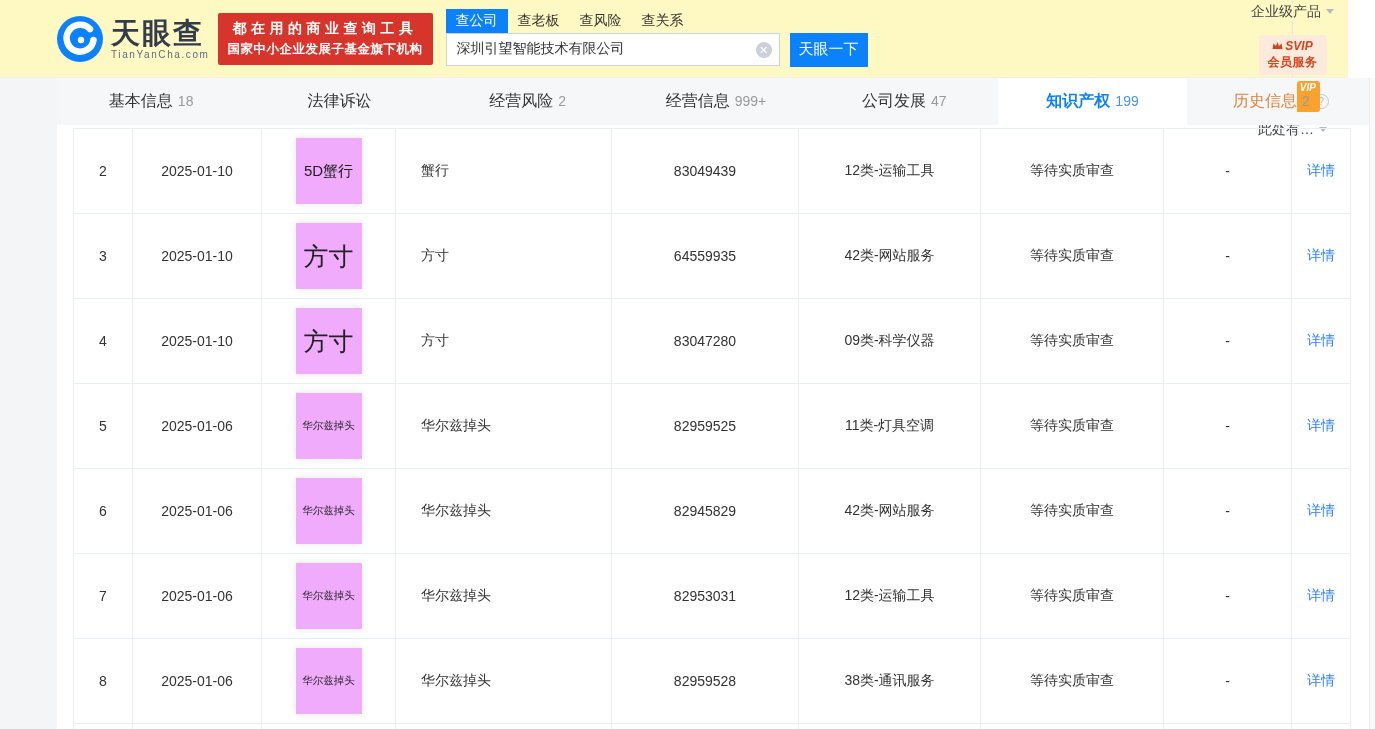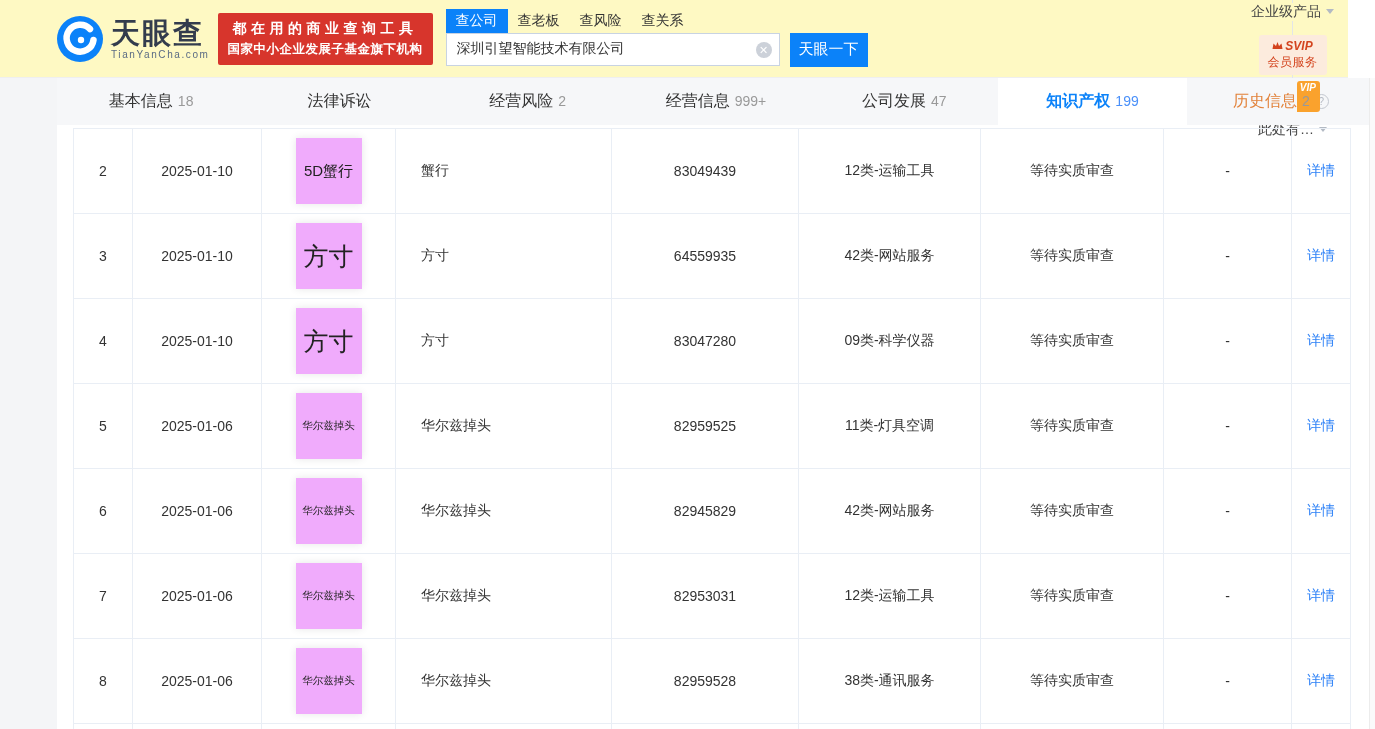--- a/index.html
+++ b/index.html
@@ -34,21 +34,21 @@
 
   .top-menu { margin-left:auto; margin-right:14px; display:flex; align-items:center; font-size:14px; color:#444;flex-direction:column; }
   .menu-item { display:flex; align-items:center; cursor:pointer; white-space:nowrap; }
   .caret { display:inline-block; width:0; height:0; border-left:4px solid transparent;
     border-right:4px solid transparent; border-top:5px solid #b3bac4; margin-left:5px; }
   .sep { width:1px; height:14px; background:#e3e5e8; margin:0 12px; }
   .grid-icon { margin-right:6px; display:inline-block; }
   .svip-badge { background:#fcebdd; border-radius:3px; padding:4px 9px; text-align:center;
     color:#d3431d; cursor:pointer; }
   .svip-l1 { font-size:12px; font-weight:700; font-style:italic; display:flex; align-items:center; justify-content:center; gap:2px; }
-  .svip-l2 { font-size:12px; font-weight:400; margin-top:1px; letter-spacing:0.5px; }
+  .svip-l2 { font-size:12px; font-weight:700; margin-top:1px; letter-spacing:0.5px; }
   .bell-icon { display:inline-block; cursor:pointer; }
 
   
   .left-strip { position:absolute; left:0; top:78px; width:57px; height:651px; background:#f4f5f7; }
   .nav { position:absolute; left:57px; top:78px; right:0; height:47px; background:#f6f7f9; display:flex; }
   .nav-tab { flex:1 1 0; display:flex; align-items:center; justify-content:center;
     font-size:16px; color:#333; cursor:pointer; position:relative; }
   .nav-label { white-space:nowrap; }
   .nav-count { font-size:14px; color:#999; margin-left:5px; position:relative; top:-1px; }
   .nav-tab.active { background:#fff; }

